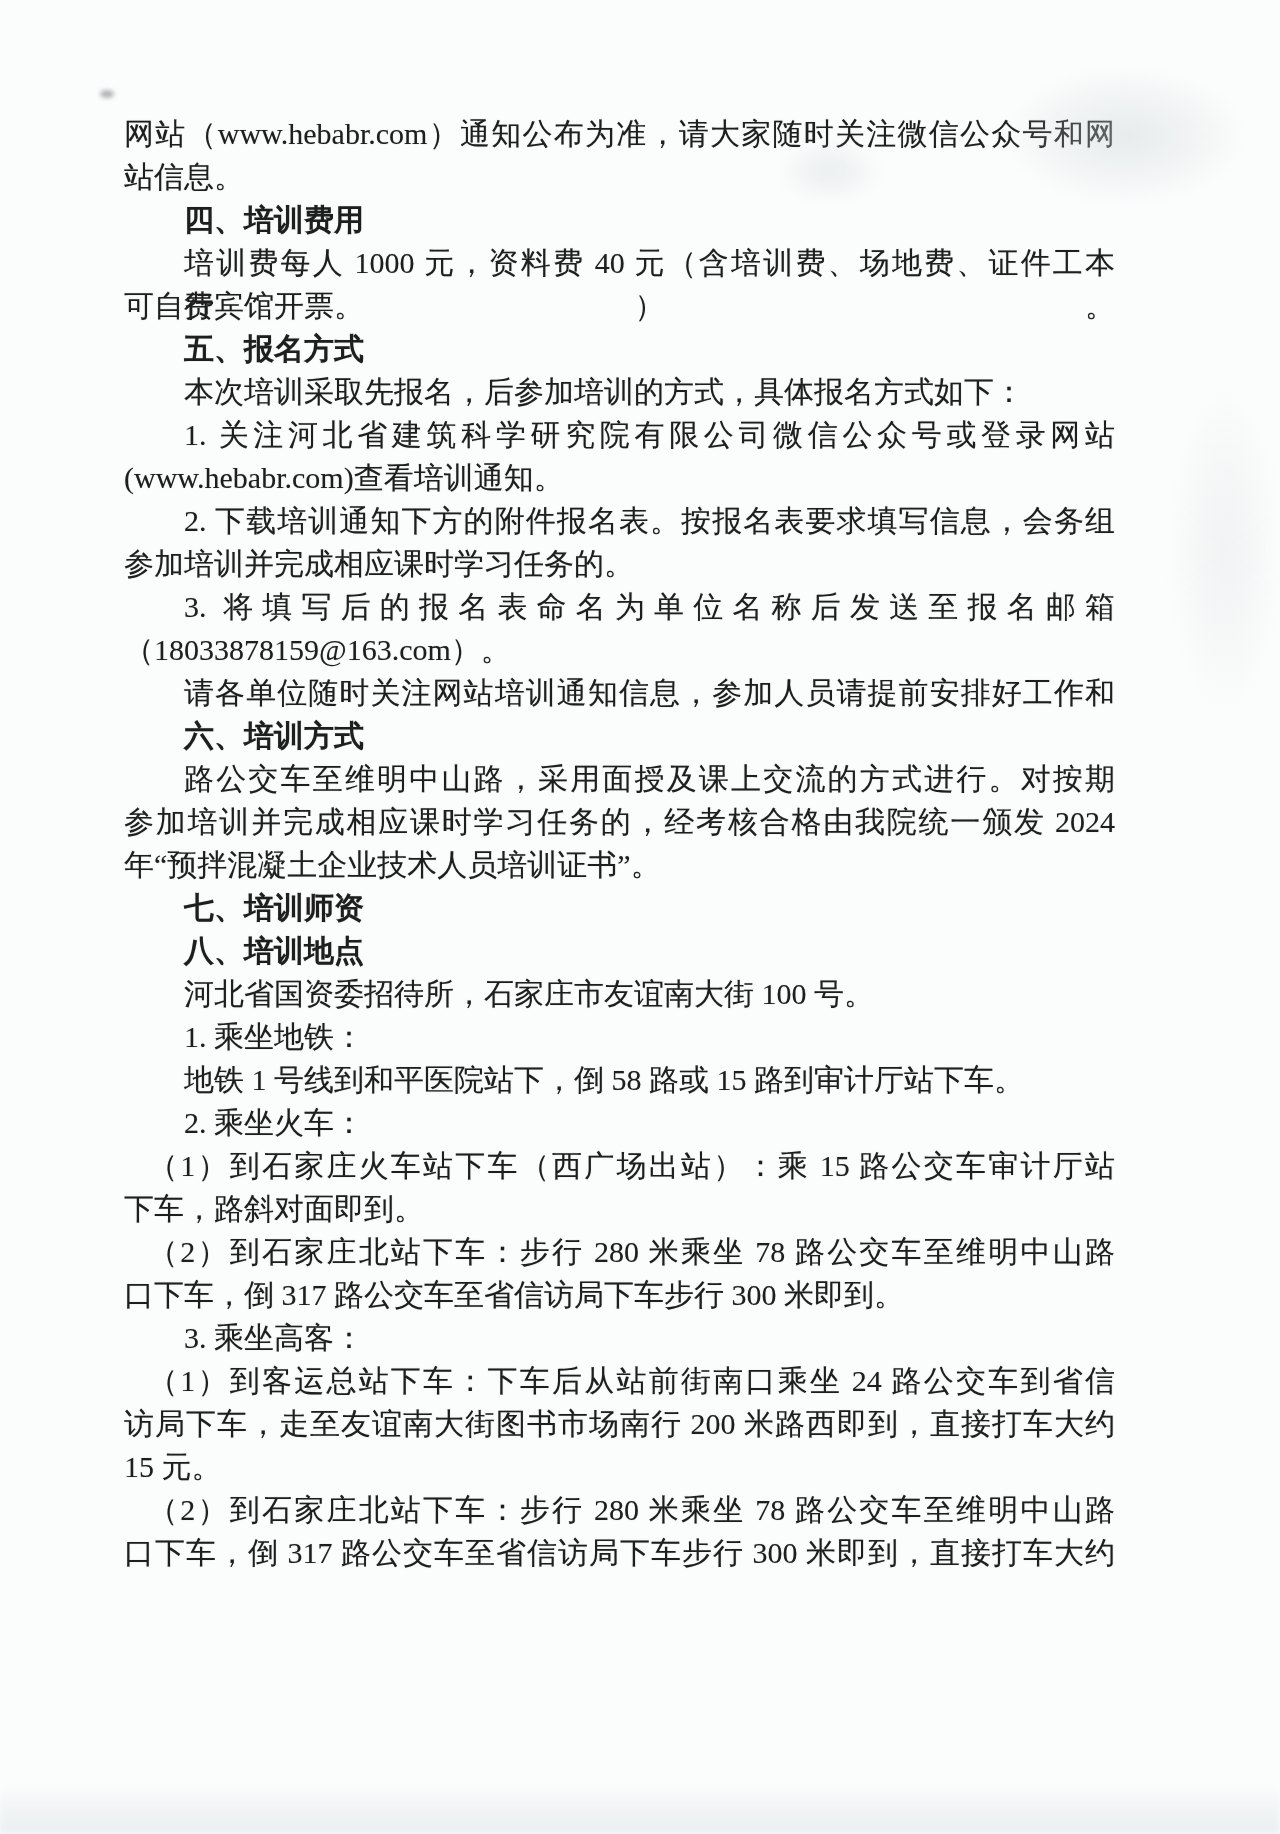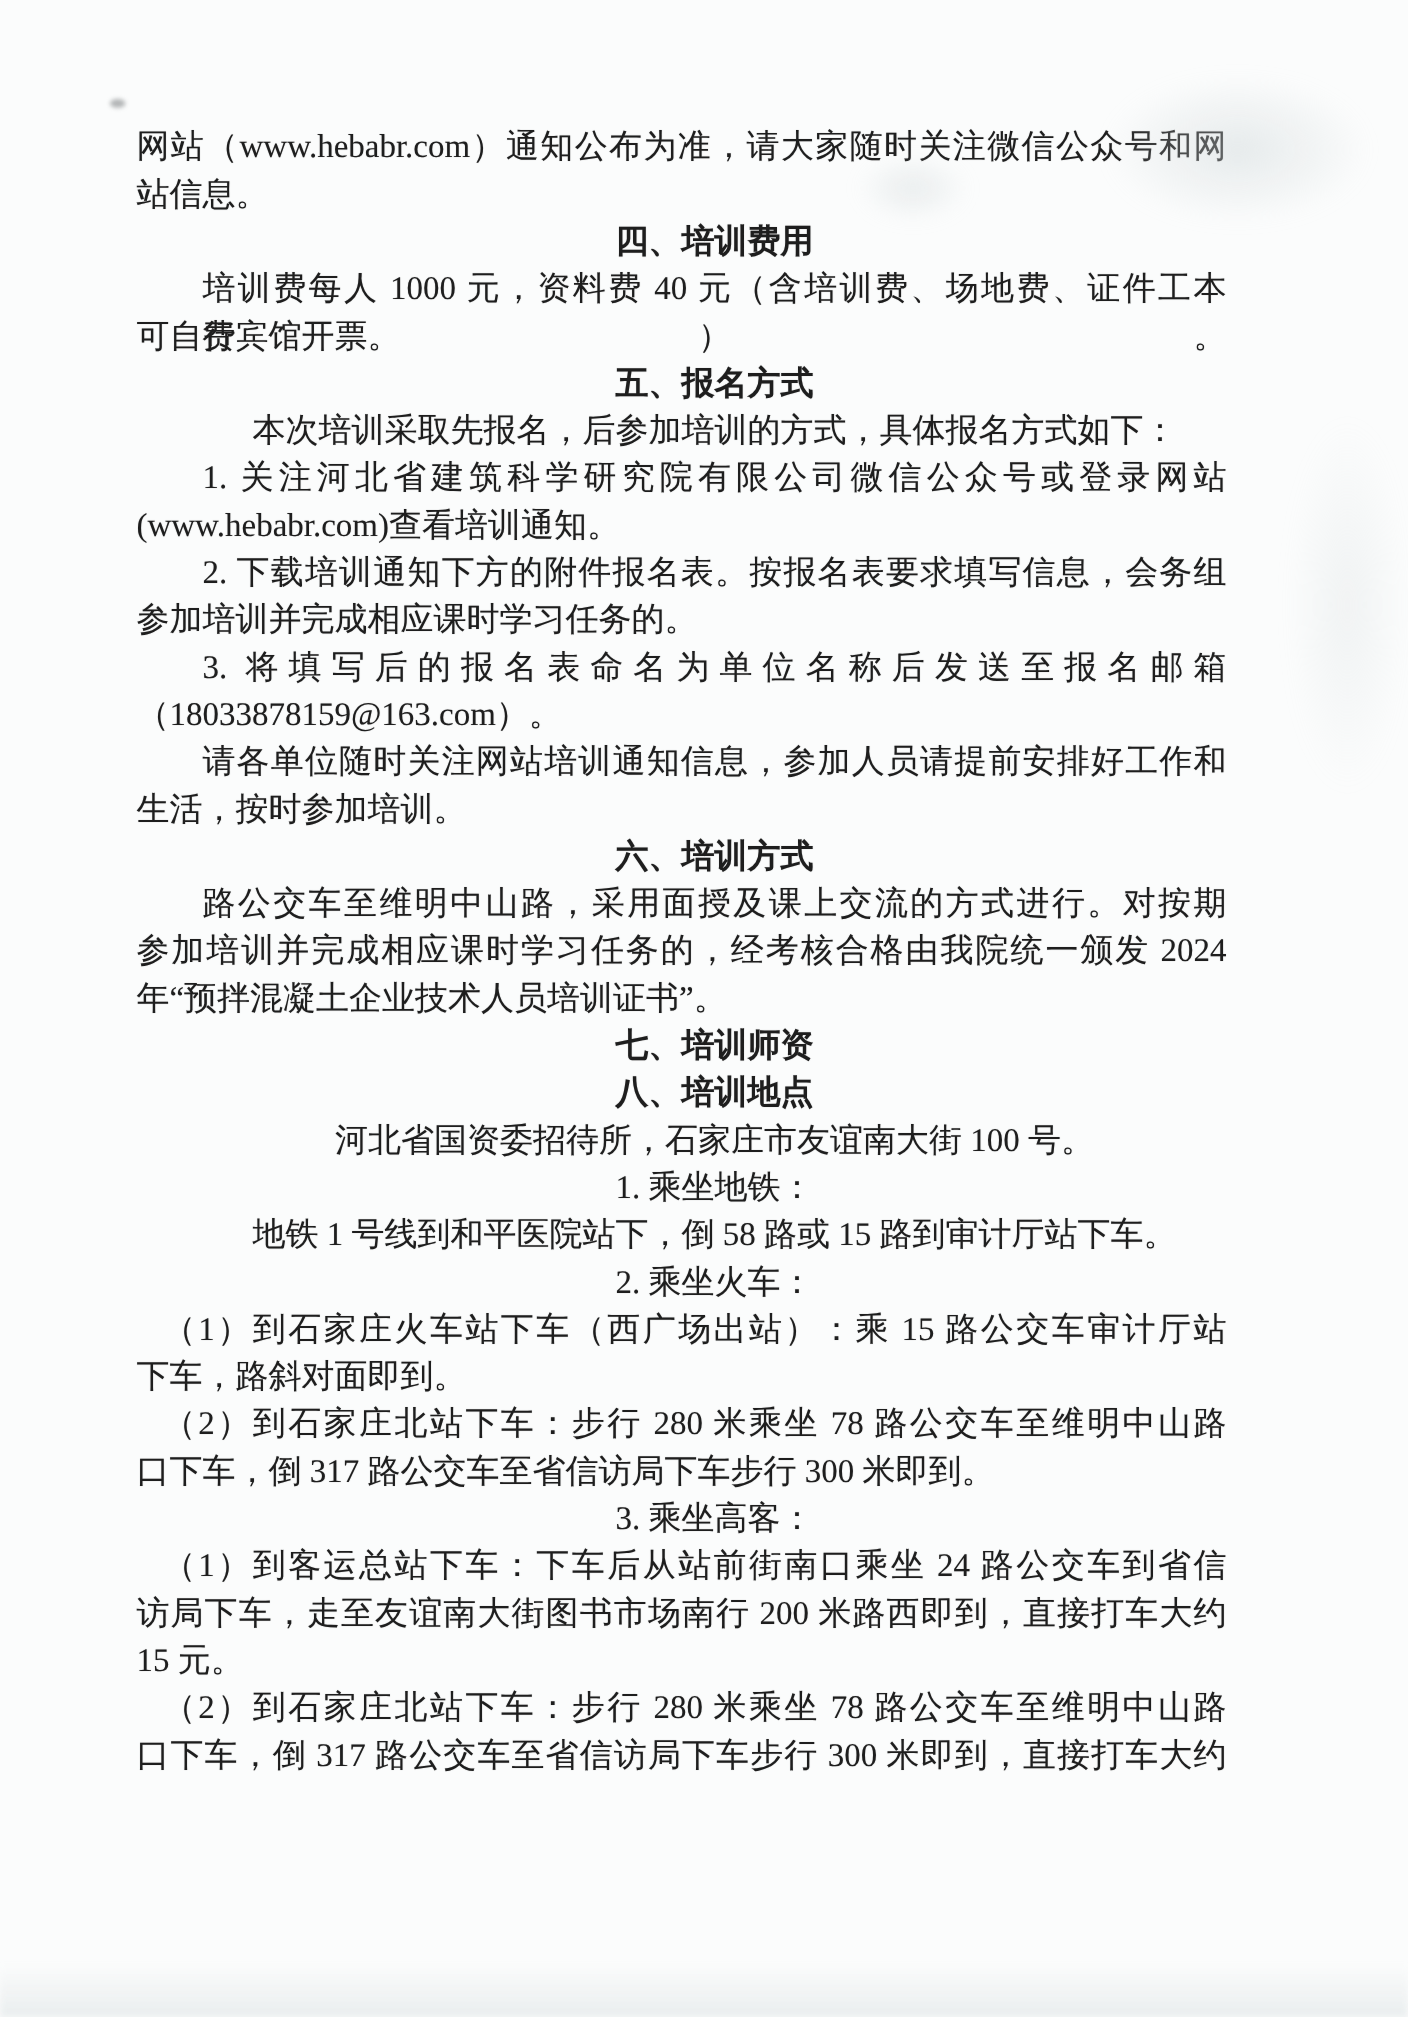--- a/index.html
+++ b/index.html
@@ -25,21 +25,21 @@
   .line {
     box-sizing: border-box;
     width: 991px;
     height: 43px;
     line-height: 43px;
     font-size: 30px;
     text-align: left;
     text-shadow: 0 0 1px rgba(40,40,40,0.35);
     white-space: normal;
   }
-  .line.indent { padding-left: 60px; text-align: center; }
+  .line.indent { padding-left: 60px; }
   .line.indent-half { padding-left: 24px; }
   .line.fill {
     text-align: justify;
     text-align-last: justify;
   }
   .line.heading {
     font-weight: 700;
     font-family: "Liberation Sans", "DejaVu Sans", sans-serif;
   }
   .artifact {
@@ -83,21 +83,20 @@
     <div class="line">可自行宾馆开票。</div>
     <div class="line heading indent">五、报名方式</div>
     <div class="line indent">本次培训采取先报名，后参加培训的方式，具体报名方式如下：</div>
     <div class="line indent fill">1. 关注河北省建筑科学研究院有限公司微信公众号或登录网站</div>
     <div class="line">(www.hebabr.com)查看培训通知。</div>
     <div class="line indent fill">2. 下载培训通知下方的附件报名表。按报名表要求填写信息，会务组</div>
     <div class="line">参加培训并完成相应课时学习任务的。</div>
     <div class="line indent fill">3. 将填写后的报名表命名为单位名称后发送至报名邮箱</div>
     <div class="line">（18033878159@163.com）。</div>
     <div class="line indent fill">请各单位随时关注网站培训通知信息，参加人员请提前安排好工作和</div>
-    <div class="line">生活，按时参加培训。</div>
     <div class="line heading indent">六、培训方式</div>
     <div class="line indent fill">路公交车至维明中山路，采用面授及课上交流的方式进行。对按期</div>
     <div class="line fill">参加培训并完成相应课时学习任务的，经考核合格由我院统一颁发 2024</div>
     <div class="line">年“预拌混凝土企业技术人员培训证书”。</div>
     <div class="line heading indent">七、培训师资</div>
     <div class="line heading indent">八、培训地点</div>
     <div class="line indent">河北省国资委招待所，石家庄市友谊南大街 100 号。</div>
     <div class="line indent">1. 乘坐地铁：</div>
     <div class="line indent">地铁 1 号线到和平医院站下，倒 58 路或 15 路到审计厅站下车。</div>
     <div class="line indent">2. 乘坐火车：</div>

